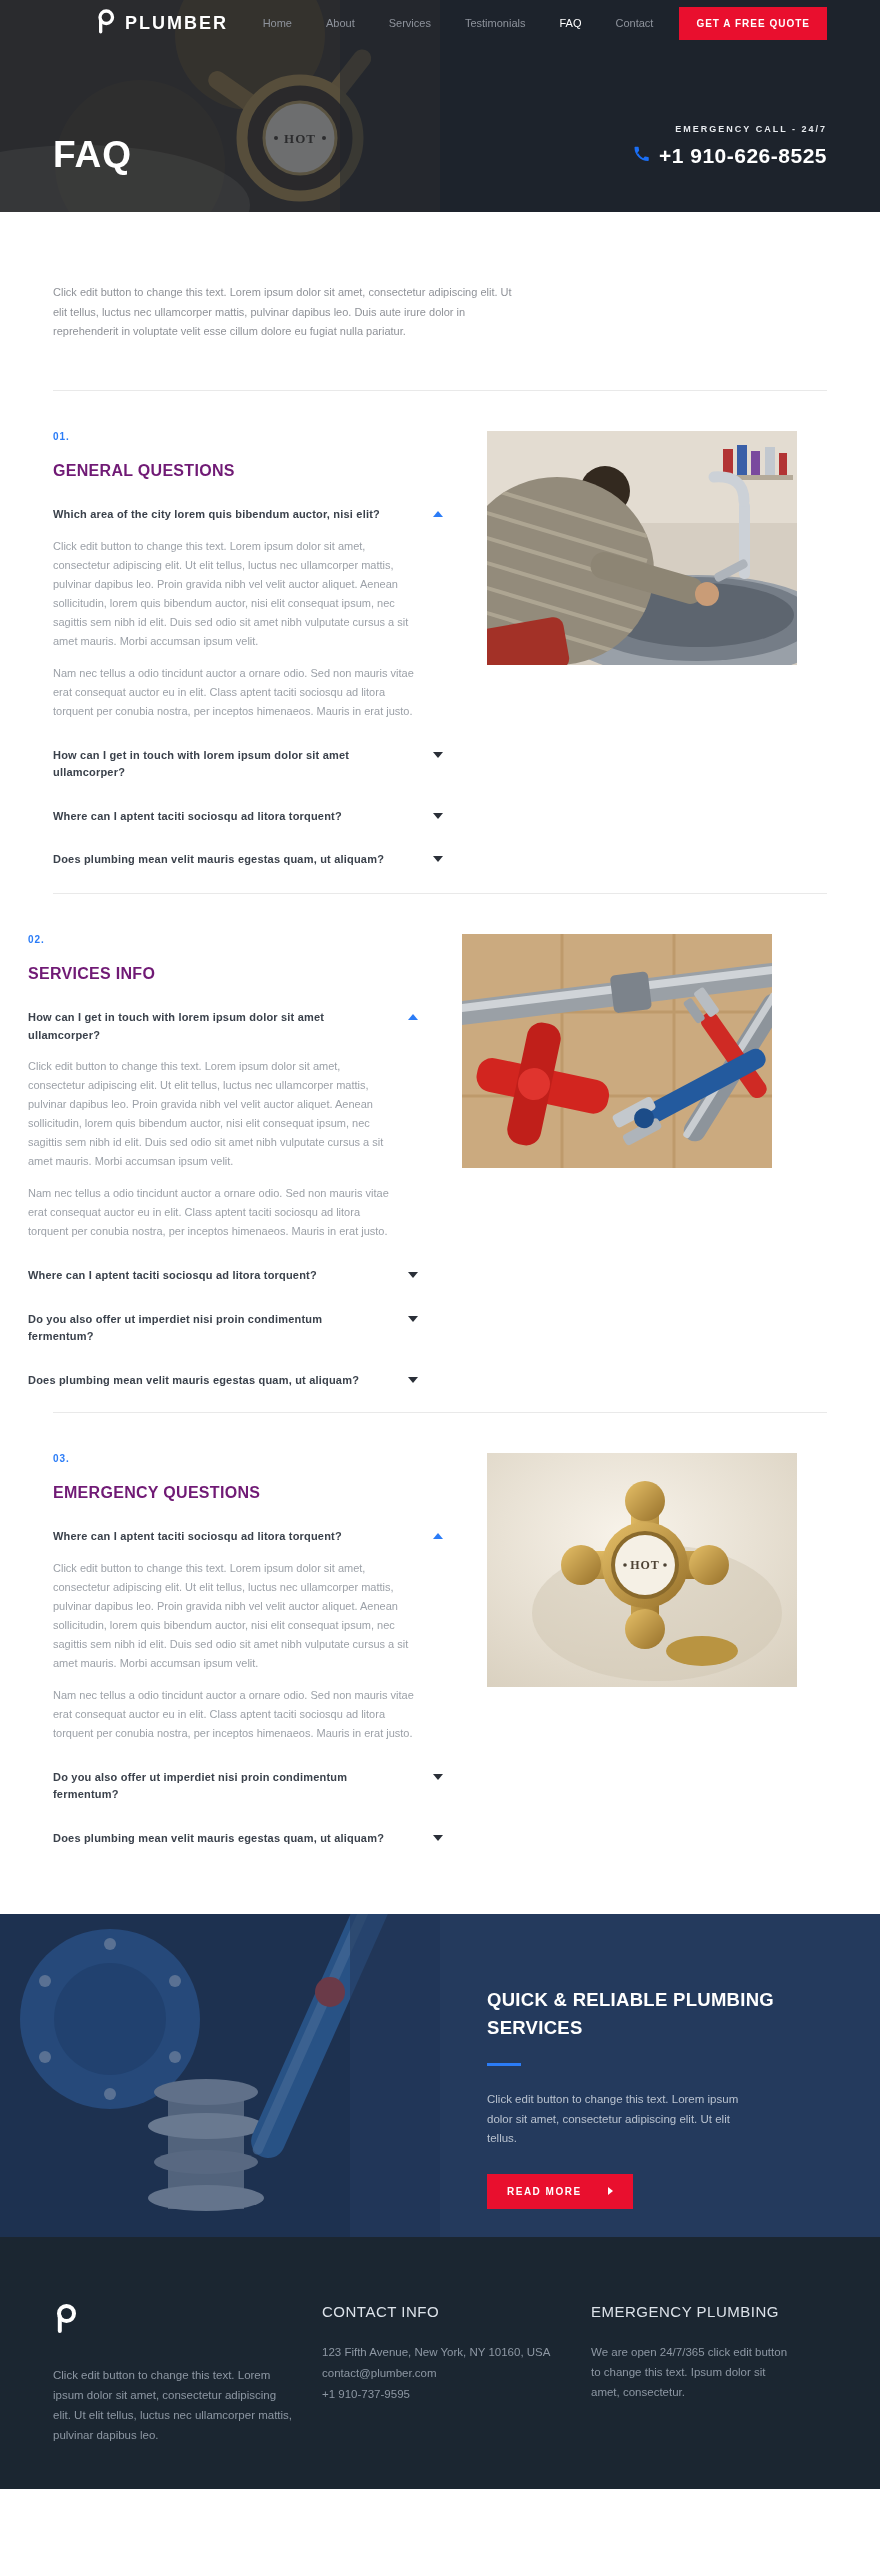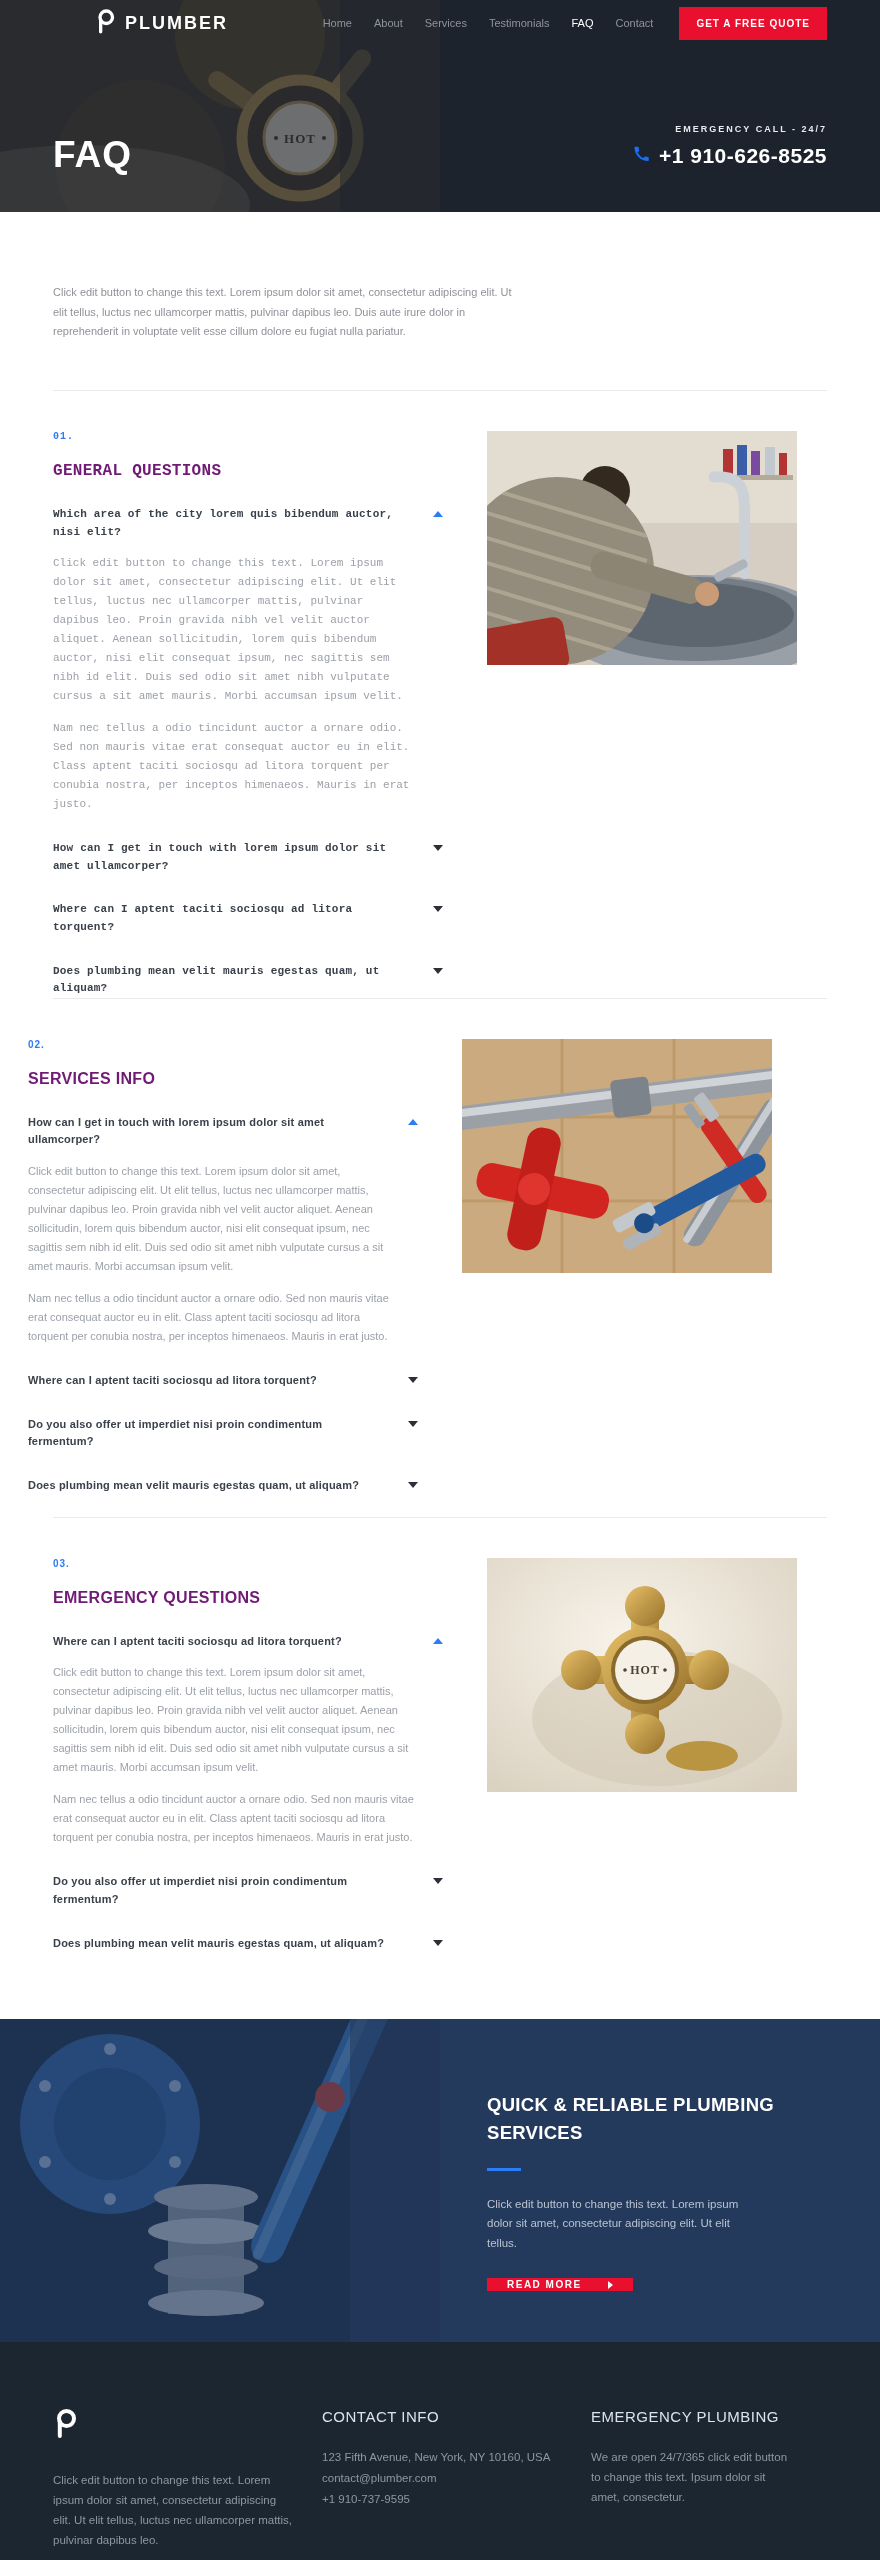--- a/index.html
+++ b/index.html
@@ -6,42 +6,42 @@
   html,body { width: 880px; background:#fff; }
   body { font-family: "Liberation Sans", sans-serif; color:#23272e; }
 
   
   .hero { position:relative; height:212px; background:#1d232c; overflow:hidden; }
   .hero-photo { position:absolute; left:0; top:0; width:440px; height:212px; }
   .hero-photo svg { display:block; }
   .header-bar { position:absolute; top:0; left:0; right:0; height:46px; display:flex; align-items:center; padding:0 53px; z-index:3; }
   .logo { display:flex; align-items:center; gap:10px; margin-left:42px; cursor:pointer; }
   .logo-text { color:#fff; font-size:18px; font-weight:800; letter-spacing:2px; }
-  .nav { display:flex; align-items:center; gap:22px; margin-left:auto; list-style:none; }
+  .nav { display:flex; align-items:center; gap:34px; margin-left:auto; list-style:none; }
   .nav li { font-size:11px; color:#8e939c; cursor:pointer; }
   .nav li.active { color:#ffffff; }
   .quote-btn { margin-left:26px; background:#e90f2e; color:#fff; border:none; font-family:inherit;
                font-size:10px; font-weight:800; letter-spacing:1px; padding:11px 17px; cursor:pointer; }
   .hero-title { position:absolute; left:53px; top:134px; z-index:2; color:#fff; font-size:37px; font-weight:800; letter-spacing:1px; }
   .hero-call { position:absolute; right:53px; top:124px; z-index:2; text-align:right; }
   .hero-call-label { color:#e8ebef; font-size:9px; font-weight:800; letter-spacing:2px; }
   .hero-phone { margin-top:10px; display:flex; align-items:center; justify-content:flex-end; gap:9px; cursor:pointer; }
   .hero-phone-number { color:#fff; font-size:21px; font-weight:800; letter-spacing:.5px; }
 
   
   .intro { display:flex; padding:68px 53px 0; min-height:178px; }
   .intro-heading-wrap { width:258px; }
   .intro-heading { font-size:19px; line-height:1.4; font-weight:800; letter-spacing:.3px; color:#1f232b; width:215px; }
   .blue-dash { width:40px; height:3px; background:#2b7cf7; margin-top:18px; }
   .intro-text { width:468px; font-size:11px; line-height:19.5px; color:#8f9298; padding-top:3px; }
   .rule { margin:0 53px; border-top:1px solid #e9e9e9; }
 
   
   .faq-sec { display:flex; align-items:flex-start; padding:40px 0 0 53px; }
-  .faq-sec.s1 { min-height:502px;font-family:Liberation Mono, monospace; }
+  .faq-sec.s1 { min-height:502px; }
   .faq-sec.s2 { min-height:518px;padding-left:28px; }
   .faq-sec.s3 { min-height:501px; }
   .faq-left { width:390px; }
   .sec-num { font-size:10px; font-weight:800; letter-spacing:1px; color:#2b7cf7; }
   .sec-title { margin-top:20px; font-size:16px; font-weight:800; letter-spacing:.3px; color:#701a75; }
   .q-row { display:flex; align-items:flex-start; margin-top:26px; cursor:pointer; }
   .q-text { width:358px; font-size:11px; font-weight:700; line-height:1.6; color:#3a414b; letter-spacing:.2px; }
   .caret { margin-left:auto; margin-top:5px; width:0; height:0; border-left:5px solid transparent; border-right:5px solid transparent; }
   .caret.up   { border-bottom:6px solid #2b7cf7; }
   .caret.down { border-top:6px solid #2a2f38; }
@@ -50,21 +50,21 @@
   .faq-img svg { display:block; }
 
   
   .cta { position:relative; height:323px; background:#243a5d; overflow:hidden; }
   .cta-photo { position:absolute; left:0; top:0; width:440px; height:323px; }
   .cta-content { position:absolute; left:487px; top:72px; z-index:2; }
   .cta-heading { width:300px; color:#fff; font-size:18.5px; font-weight:800; line-height:28px; letter-spacing:.3px; }
   .cta-dash { width:34px; height:3px; background:#2b7cf7; margin-top:21px; }
   .cta-text { width:262px; margin-top:24px; font-size:11.5px; line-height:19.5px; color:#b9c2cf; }
   .read-more { margin-top:25px; display:inline-flex; align-items:center; gap:26px; background:#e90f2e; color:#fff;
-               border:none; font-family:inherit; font-size:10px; font-weight:800; letter-spacing:1.5px; padding:1px 20px; cursor:pointer; }
+               border:none; font-family:inherit; font-size:10px; font-weight:800; letter-spacing:1.5px; padding:12px 20px; cursor:pointer; }
   .arrow-right { width:0; height:0; border-top:4px solid transparent; border-bottom:4px solid transparent; border-left:5px solid #fff; }
 
   
   .footer { background:#1b2631; color:#8d97a3; }
   .footer-main { display:flex; padding:66px 53px 0; min-height:252px; }
   .f-col1 { width:269px; }
   .f-col2 { width:269px; }
   .f-col3 { width:236px; }
   .f-about { width:240px; margin-top:28px; font-size:11.5px; line-height:20px; }
   .f-heading { color:#dde3ea; font-size:15px; font-weight:500; letter-spacing:.5px; }

